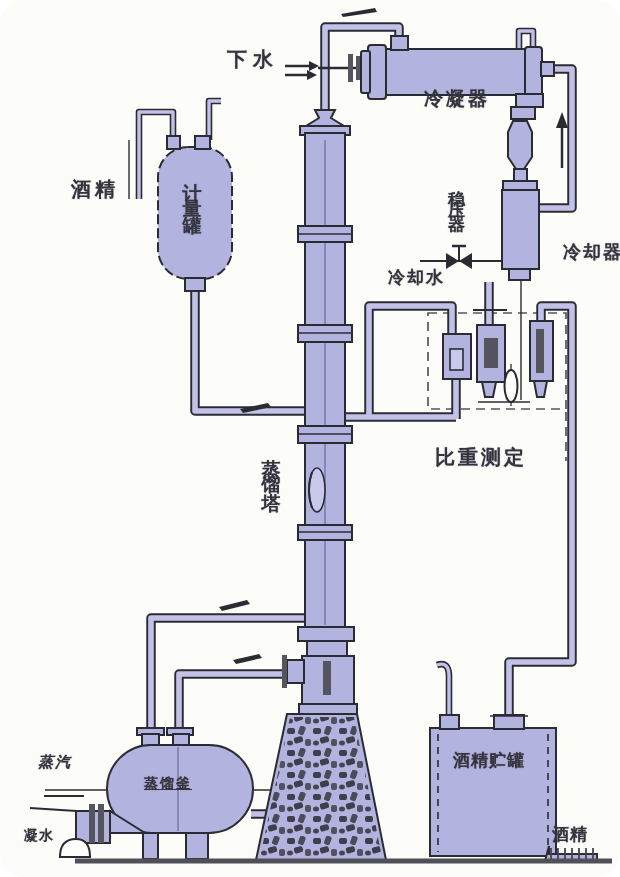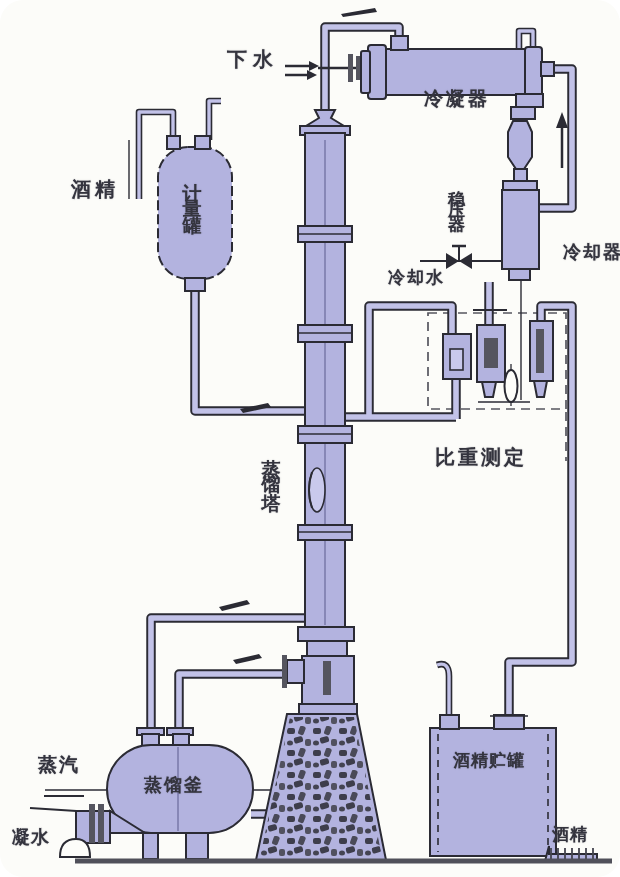--- a/index.html
+++ b/index.html
@@ -235,19 +235,19 @@
 
 <div class="lbl" style="left:227px;top:49px;font-size:20px;letter-spacing:6px;">下水</div>
 <div class="lbl" style="left:424px;top:61px;font-size:19px;letter-spacing:3px;margin-top:28px;">冷凝器</div>
 <div class="lbl" style="left:71px;top:179px;font-size:20px;letter-spacing:4px;">酒精</div>
 <div class="lbl v-lbl" style="left:183px;top:167px;font-size:19px;letter-spacing:17px;">计量罐</div>
 <div class="lbl v-lbl" style="left:448px;top:176px;font-size:17px;letter-spacing:13px;">稳压器</div>
 <div class="lbl" style="left:543px;top:243px;font-size:18px;letter-spacing:2px;margin-left:20px;">冷却器</div>
 <div class="lbl" style="left:356px;top:269px;font-size:17px;letter-spacing:2px;margin-left:32px;">冷却水</div>
 <div class="lbl v-lbl" style="left:262px;top:443px;font-size:19px;letter-spacing:17px;">蒸馏塔</div>
 <div class="lbl" style="left:435px;top:447px;font-size:20px;letter-spacing:3px;text-align:right;">比重测定</div>
-<div class="lbl" style="left:38px;top:755px;font-size:19px;letter-spacing:2px;">蒸汽</div>
-<div class="lbl" style="left:144px;top:776px;font-size:18px;letter-spacing:2px;">蒸馏釜</div>
-<div class="lbl" style="left:12px;top:828px;font-size:18px;letter-spacing:1px;">凝水</div>
+<div class="lbl" style="left:38px;top:755px;font-size:15px;letter-spacing:2px;font-style:italic;">蒸汽</div>
+<div class="lbl" style="left:144px;top:776px;font-size:14px;letter-spacing:2px;text-decoration:underline;">蒸馏釜</div>
+<div class="lbl" style="left:24px;top:828px;font-size:14px;letter-spacing:1px;">凝水</div>
 <div class="lbl" style="left:453px;top:752px;font-size:17px;letter-spacing:1px;">酒精贮罐</div>
 <div class="lbl" style="left:552px;top:826px;font-size:17px;letter-spacing:1px;">酒精</div>
 
 </div>
 
 </body></html>

